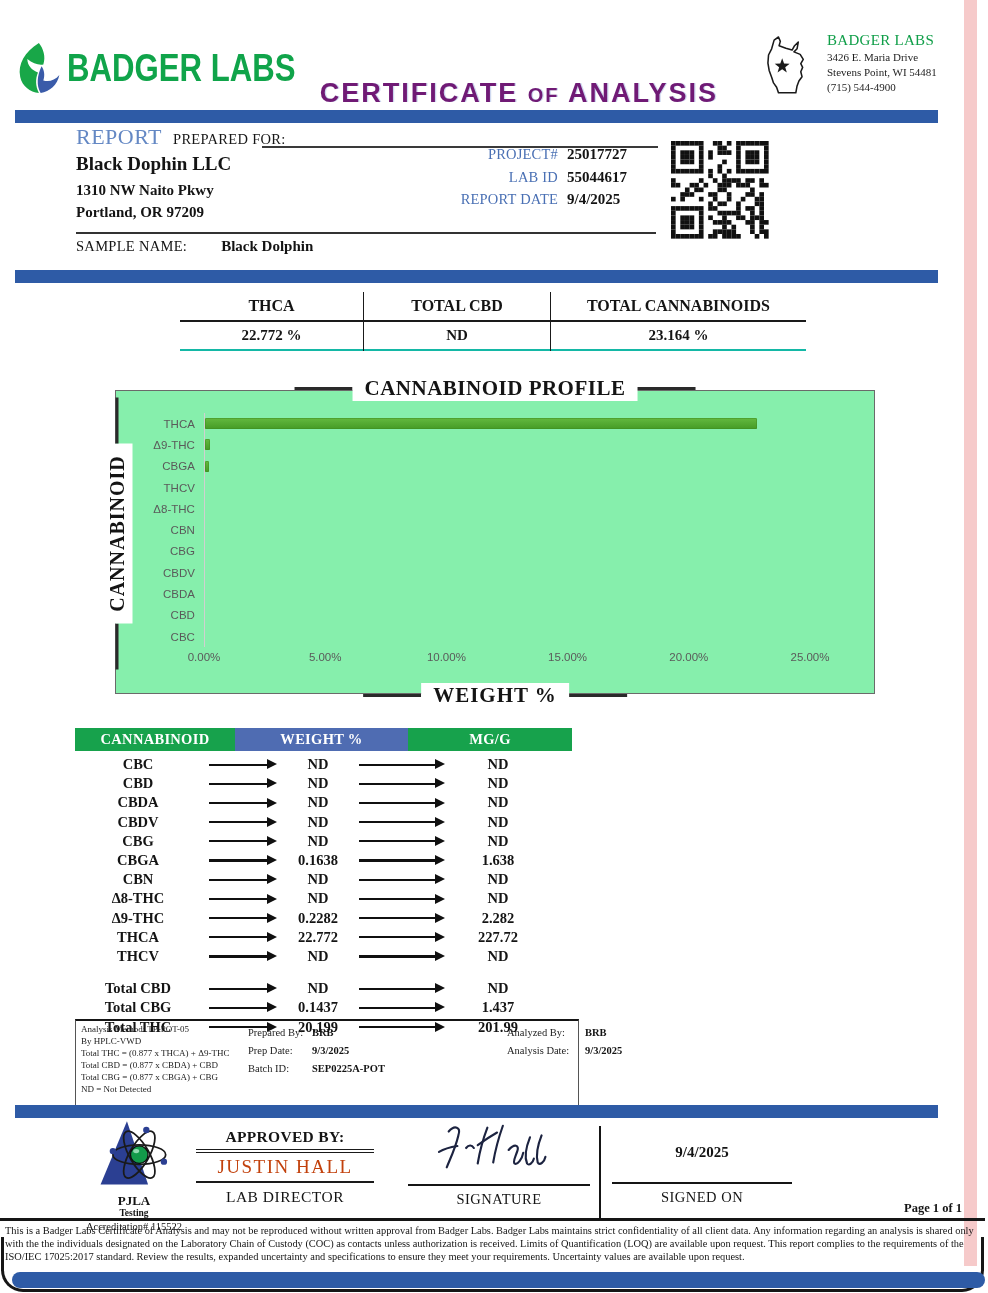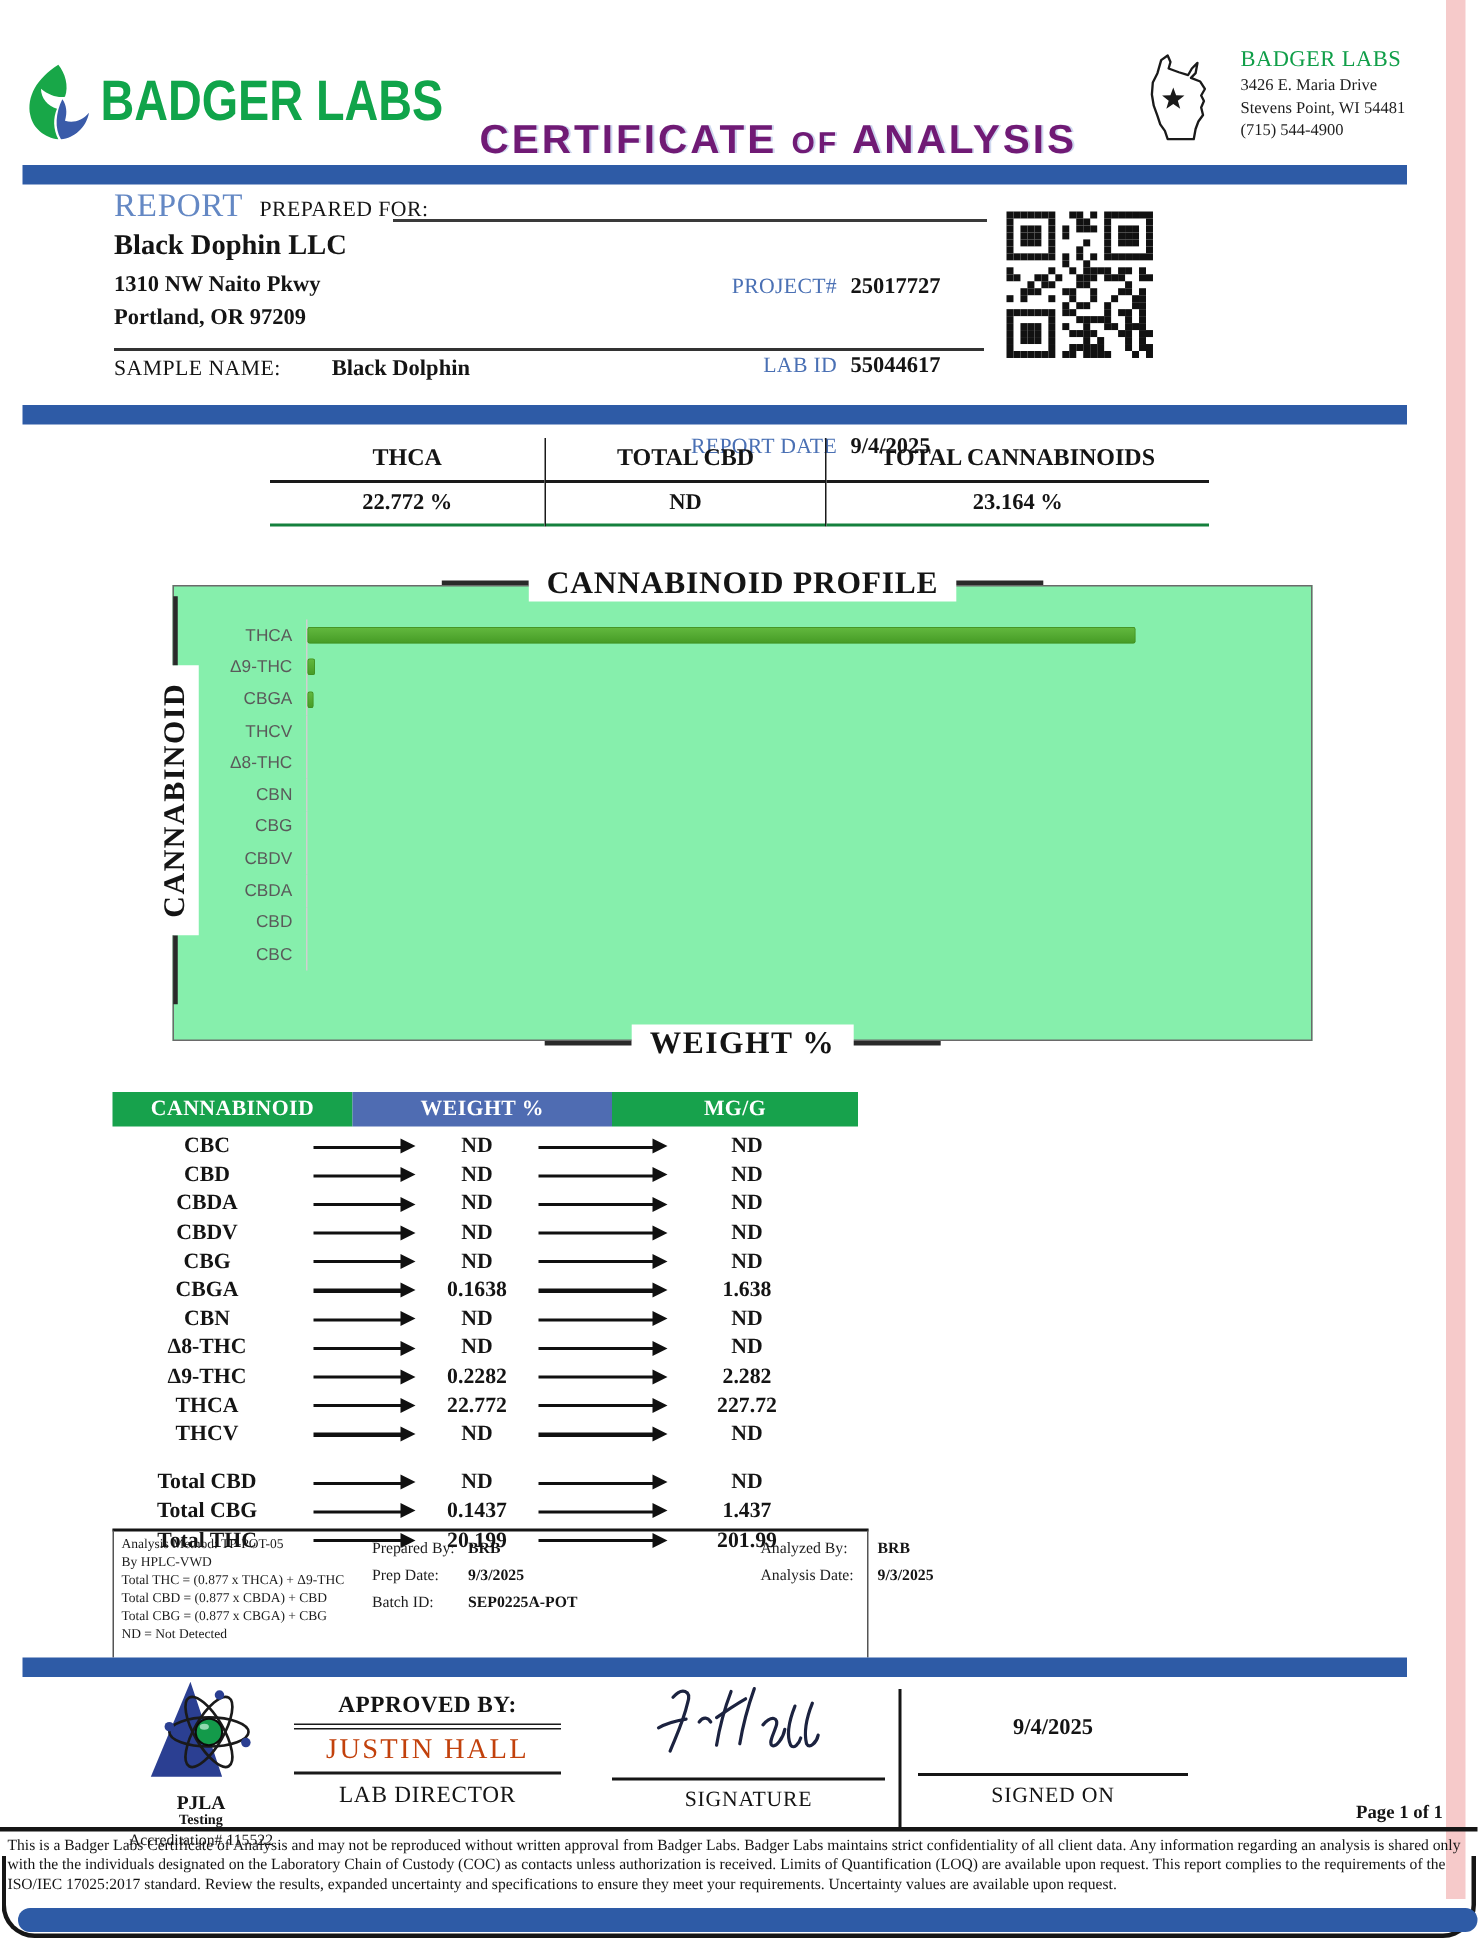--- a/index.html
+++ b/index.html
@@ -27,36 +27,36 @@
 
   
   .rep-head{position:absolute;left:76px;top:124px;white-space:nowrap;}
   .rep-head .rep{font-size:22px;color:#6488c4;letter-spacing:.5px;}
   .rep-head .rest{font-size:14.5px;color:#161616;margin-left:7px;letter-spacing:.3px;}
   .head-line{position:absolute;left:262px;top:146px;width:396px;height:1.5px;background:#3a3a3a;}
   .client{position:absolute;left:76px;top:150px;line-height:1.5;}
   .client-name{font-size:19px;font-weight:700;}
   .client-addr{font-size:15px;font-weight:700;}
   .fields{position:absolute;left:424px;top:146px;width:234px;}
-  .field-row{display:flex;height:22.5px;align-items:flex-end;margin-top:31px;}
+  .field-row{display:flex;height:22.5px;align-items:flex-start;}
   .f-label{width:134px;text-align:right;color:#4a70b4;font-size:14.5px;letter-spacing:.2px;}
   .f-value{margin-left:9px;font-weight:700;font-size:15px;}
   .qr{position:absolute;left:666px;top:136px;width:108px;height:108px;background:#fff;}
   .sample-line{position:absolute;left:76px;top:232px;width:580px;height:1.5px;background:#333;}
   .sample-row{position:absolute;left:76px;top:238px;display:flex;gap:34px;}
   .sample-label{font-size:14.5px;letter-spacing:.3px;}
   .sample-value{font-weight:700;font-size:15px;}
 
   
   .summary{position:absolute;left:180px;top:292px;display:flex;}
   .sum-col{text-align:center;}
   .sum-col:nth-child(1){width:183px}.sum-col:nth-child(2){width:186px}.sum-col:nth-child(3){width:255px}
   .sum-col:not(:last-child){border-right:1.5px solid #1a1a1a;}
   .sum-col .sh{height:28px;line-height:28px;font-weight:700;font-size:16px;border-bottom:2px solid #1a1a1a;}
-  .sum-col .sv{height:27px;line-height:27px;font-weight:700;font-size:15px;border-bottom:2px solid #15803d;}
+  .sum-col .sv{height:27px;line-height:27px;font-weight:700;font-size:15px;border-bottom:2px solid #14b8a6;}
 
   
   .chart{position:absolute;left:115px;top:390px;width:758px;height:302px;border:1.3px solid #6a6a6a;background:#86efac;}
   .chart-title{position:absolute;top:-15px;left:50%;transform:translateX(-50%);display:flex;align-items:center;}
   .chart-title::before,.chart-title::after{content:'';width:58px;height:3px;background:#2a2a2a;}
   .chart-title .t{background:#fff;padding:0 12px;font-weight:700;font-size:21px;letter-spacing:.5px;white-space:nowrap;}
   .ylabel{position:absolute;left:-164px;top:127px;width:330px;display:flex;justify-content:center;
         align-items:center;transform:rotate(-90deg);}
   .ylabel::before,.ylabel::after{content:'';width:46px;height:3px;background:#2a2a2a;}
   .ylabel .t{background:#fff;padding:4px 12px;font-weight:700;font-size:20px;letter-spacing:1px;white-space:nowrap;}
@@ -488,20 +488,28 @@
         </div>
         <div class="chart-row">
           <span class="cat-label">CBD</span>
           <div class="bar-track"></div>
         </div>
         <div class="chart-row">
           <span class="cat-label">CBC</span>
           <div class="bar-track"></div>
         </div>
       </div>
+    <div class="xticks">
+        <span class="xtick" style="left: 0%;">0.00%</span>
+        <span class="xtick" style="left: 20%;">5.00%</span>
+        <span class="xtick" style="left: 40%;">10.00%</span>
+        <span class="xtick" style="left: 60%;">15.00%</span>
+        <span class="xtick" style="left: 80%;">20.00%</span>
+        <span class="xtick" style="left: 100%;">25.00%</span>
+      </div>
     <div class="xlabel">
       <span class="t">WEIGHT %</span>
     </div>
   </div>
 
   <div class="rtable">
     <div class="rhead">
         <div class="hg">CANNABINOID</div>
         <div class="hb">WEIGHT %</div>
         <div class="hg">MG/G</div>

